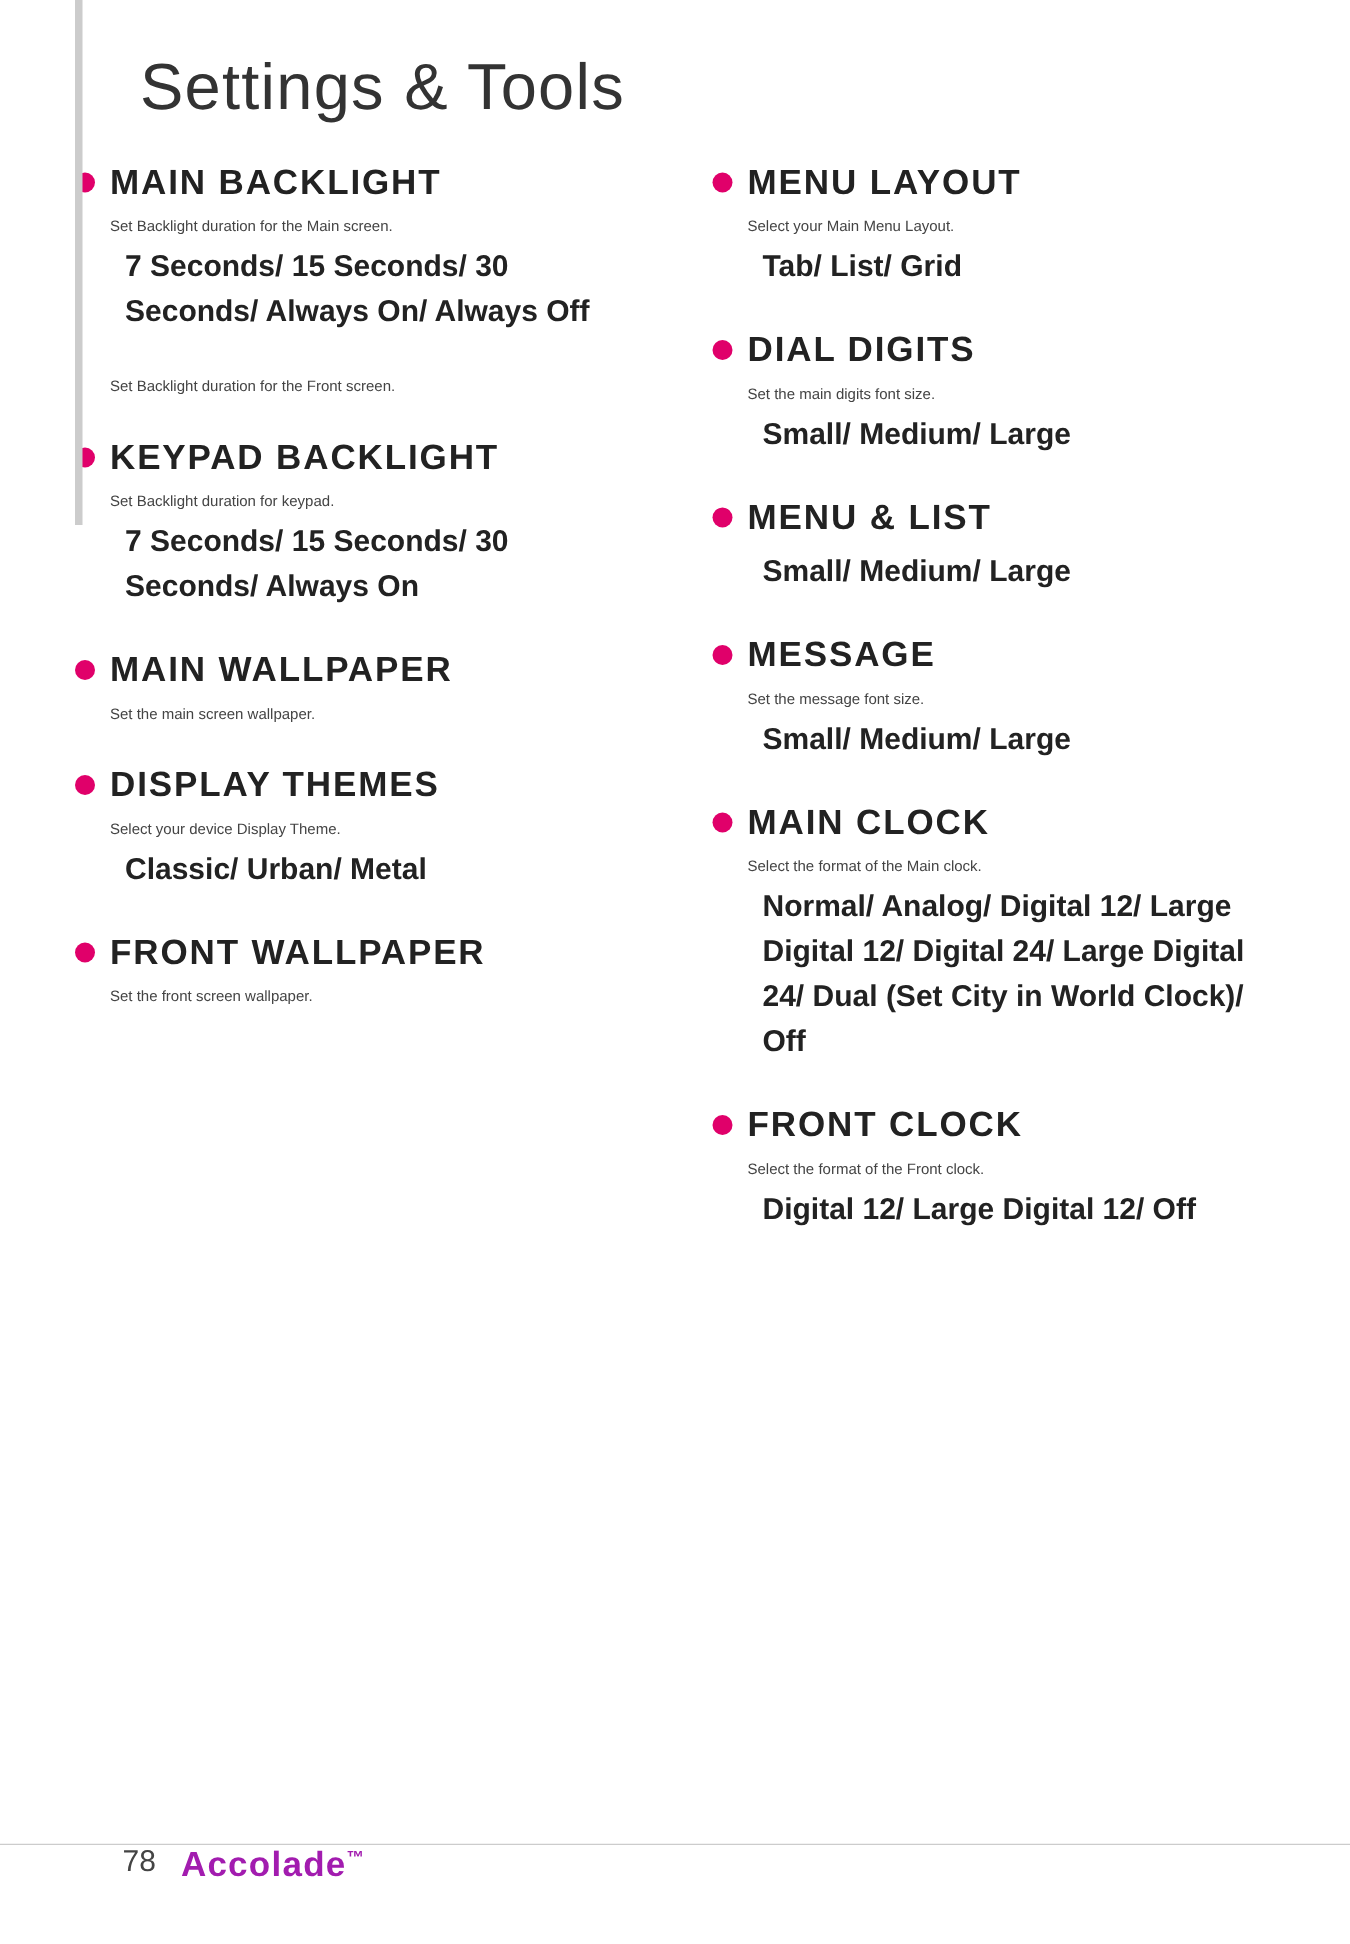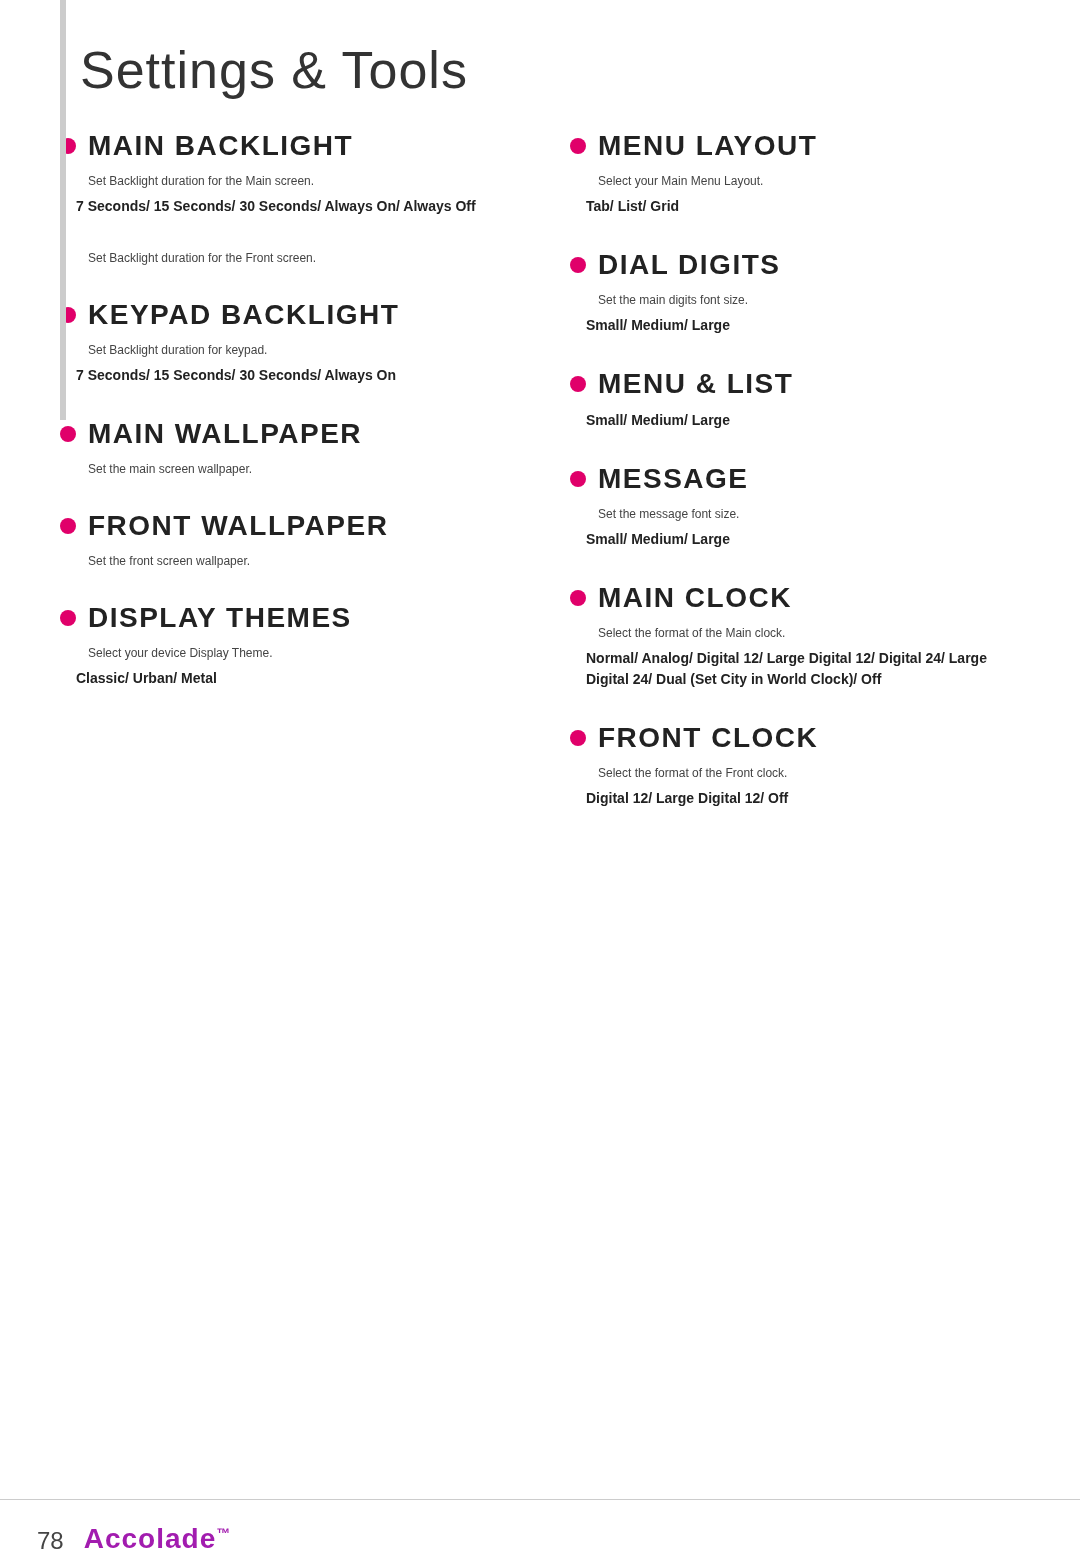--- a/index.html
+++ b/index.html
@@ -31,21 +31,21 @@
       width: 6px;
       height: 420px;
       background: #cccccc;
     }
 
     .page-title {
       font-size: 52px;
       font-weight: 300;
       color: #333333;
       letter-spacing: 1px;
-      padding: 40px 80px 30px 80px;
+      padding: 40px 80px 30px 112px;
     }
 
     .content-area {
       display: flex;
       flex: 1;
       padding: 0 60px;
       gap: 0;
     }
 
     .left-column {
@@ -88,37 +88,37 @@
 
     .section-description {
       font-size: 12px;
       color: #444444;
       line-height: 1.5;
       margin-left: 28px;
       margin-bottom: 6px;
     }
 
     .section-options {
-      font-size: 14px;
+      font-size: 24px;
       font-weight: 700;
       color: #222222;
       line-height: 1.5;
-      margin-left: 16px;
+      margin-left: 40px;
     }
 
     .footer {
       position: absolute;
       bottom: 0;
       left: 0;
       right: 0;
-      height: 56px;
+      height: 80px;
       border-top: 1px solid #cccccc;
       display: flex;
-      align-items: flex-end;
-      padding: 0 37px;
+      align-items: flex-start;
+      padding: 0 98px;
       gap: 20px;
     }
 
     .page-number {
       font-size: 24px;
       color: #444444;
       font-weight: 400;
     }
 
     .brand-name {
@@ -171,32 +171,32 @@
         <div class="section-title">
           <div class="bullet-dot"></div>
           <span class="section-heading">MAIN WALLPAPER</span>
         </div>
         <p class="section-description">Set the main screen wallpaper.</p>
       </div>
 
       <div class="section-item">
         <div class="section-title">
           <div class="bullet-dot"></div>
-          <span class="section-heading">FRONT WALLPAPER</span>
-        </div>
-        <p class="section-description">Set the front screen wallpaper.</p>
-      </div>
-
-      <div class="section-item">
-        <div class="section-title">
-          <div class="bullet-dot"></div>
           <span class="section-heading">DISPLAY THEMES</span>
         </div>
         <p class="section-description">Select your device Display Theme.</p>
         <p class="section-options">Classic/ Urban/ Metal</p>
+      </div>
+
+      <div class="section-item">
+        <div class="section-title">
+          <div class="bullet-dot"></div>
+          <span class="section-heading">FRONT WALLPAPER</span>
+        </div>
+        <p class="section-description">Set the front screen wallpaper.</p>
       </div>
 
     </div>
 
     <div class="right-column">
 
       <div class="section-item">
         <div class="section-title">
           <div class="bullet-dot"></div>
           <span class="section-heading">MENU LAYOUT</span>

